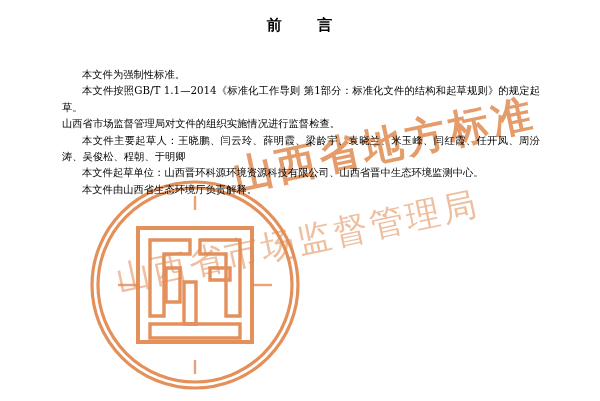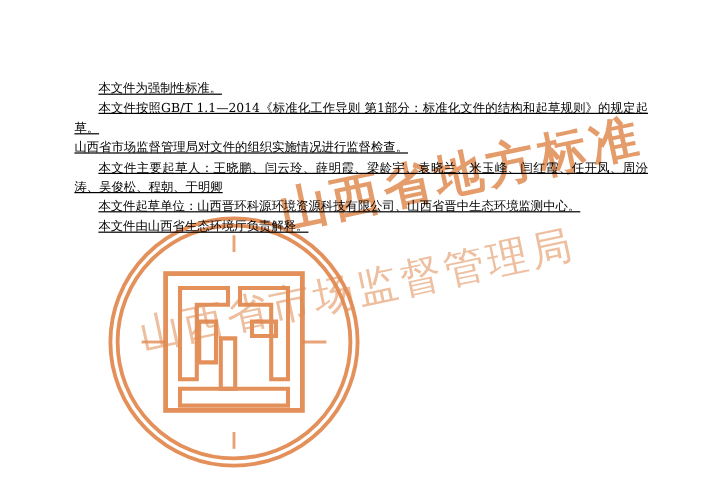--- a/index.html
+++ b/index.html
@@ -45,21 +45,20 @@
     line-height: 16.4px;
     color: #000;
     text-align: justify;
     text-justify: inter-character;
   }
   .body-text p {
     margin: 0;
     padding: 0;
     text-align: justify;
     text-justify: inter-ideograph;
-    text-decoration: underline;
   }
   .body-text p.indent {
     text-indent: 20px;
   }
   .watermark {
     position: absolute;
     left: 0;
     top: 0;
     width: 600px;
     height: 401px;
@@ -125,20 +124,25 @@
         <path d="M30 107 h20"></path>
         <path d="M164 107 h20"></path>
         <path d="M107 18 v14"></path>
         <path d="M107 182 v14"></path>
       </g>
     </svg>
     <div class="wm-text">山西省地方标准</div>
     <div class="wm-text2">山西省市场监督管理局</div>
   </div>
 
+  <div class="doc-title">
+    <span>前</span>
+    <span class="gap"></span>
+    <span>言</span>
+  </div>
 
   <div class="body-text">
     <p class="indent">本文件为强制性标准。</p>
     <p class="indent">本文件按照GB/T 1.1—2014《标准化工作导则 第1部分：标准化文件的结构和起草规则》的规定起草。</p>
     <p>山西省市场监督管理局对文件的组织实施情况进行监督检查。</p>
     <p class="indent">本文件主要起草人：王晓鹏、闫云玲、薛明霞、梁龄宇、袁晓兰、米玉峰、闫红霞、任开凤、周汾涛、吴俊松、程朝、于明卿</p>
     <p class="indent">本文件起草单位：山西晋环科源环境资源科技有限公司、山西省晋中生态环境监测中心。</p>
     <p class="indent">本文件由山西省生态环境厅负责解释。</p>
   </div>
 

